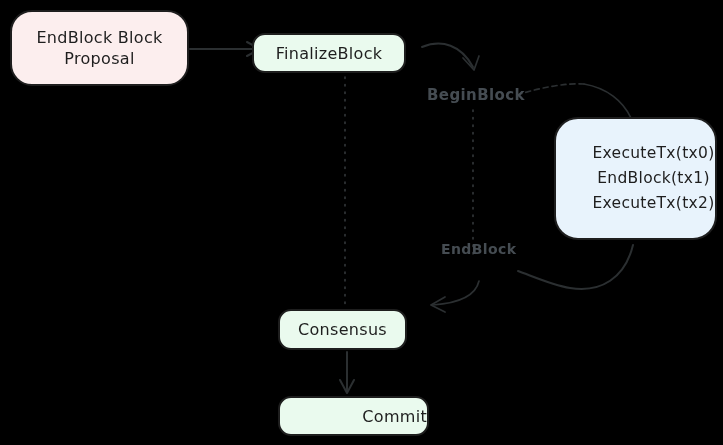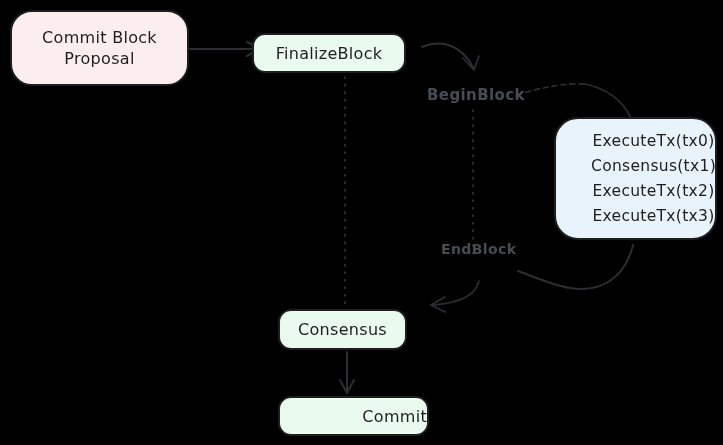--- a/index.html
+++ b/index.html
@@ -76,35 +76,34 @@
 
     <path class="wire-dotted" d="M345,77 L345,305"></path>
 
     <path class="wire-dotted" d="M473,110 L473,254"></path>
 
     <path class="wire" d="M347,352 L347,391"></path>
     <path class="wire" d="M340,380 L347,393 L354,380"></path>
   </svg>
 
   <div class="node node-pink" id="node-receive">
-    <div>Commit Block</div>
+    <div>EndBlock Block</div>
     <div>Proposal</div>
   </div>
 
   <div class="node node-green" id="node-finalize">
     <div>FinalizeBlock</div>
   </div>
 
   <div class="phase-label" id="label-beginblock">BeginBlock</div>
 
   <div class="node node-blue" id="node-execute">
     <div class="tx-line">ExecuteTx(tx0)</div>
-    <div class="tx-line">Consensus(tx1)</div>
+    <div class="tx-line">EndBlock(tx1)</div>
     <div class="tx-line">ExecuteTx(tx2)</div>
-    <div class="tx-line">ExecuteTx(tx3)</div>
   </div>
 
   <div class="phase-label" id="label-endblock">EndBlock</div>
 
   <div class="node node-green" id="node-consensus">
     <div>Consensus</div>
   </div>
 
   <div class="node node-green" id="node-commit">
     <div>Commit</div>

